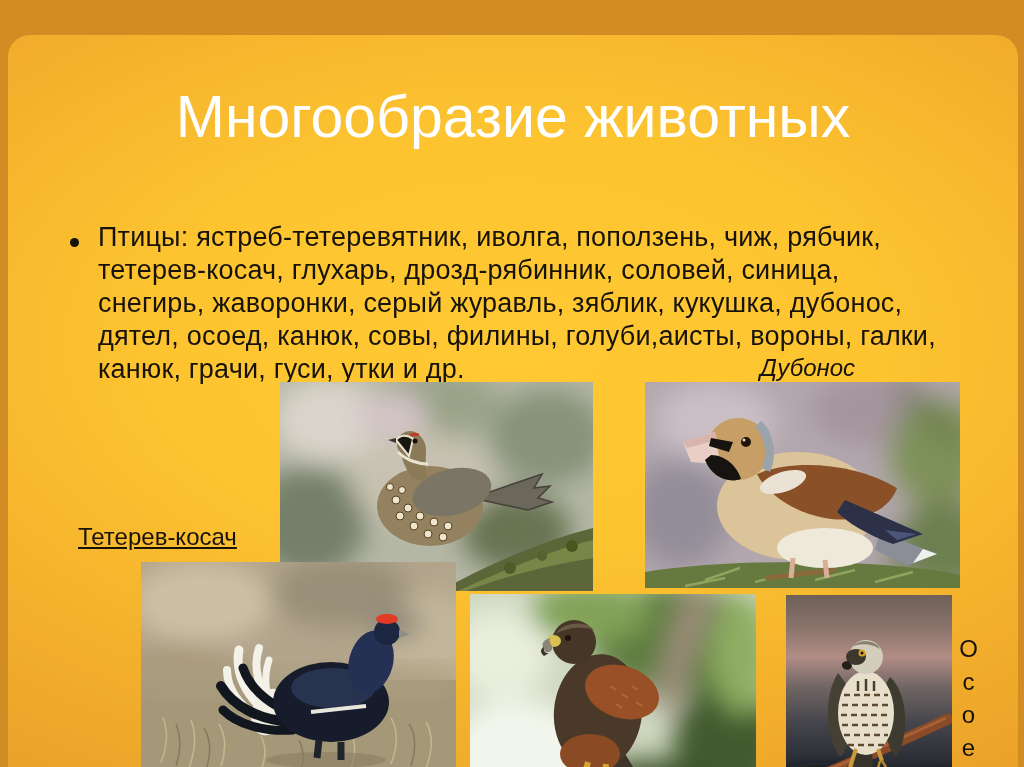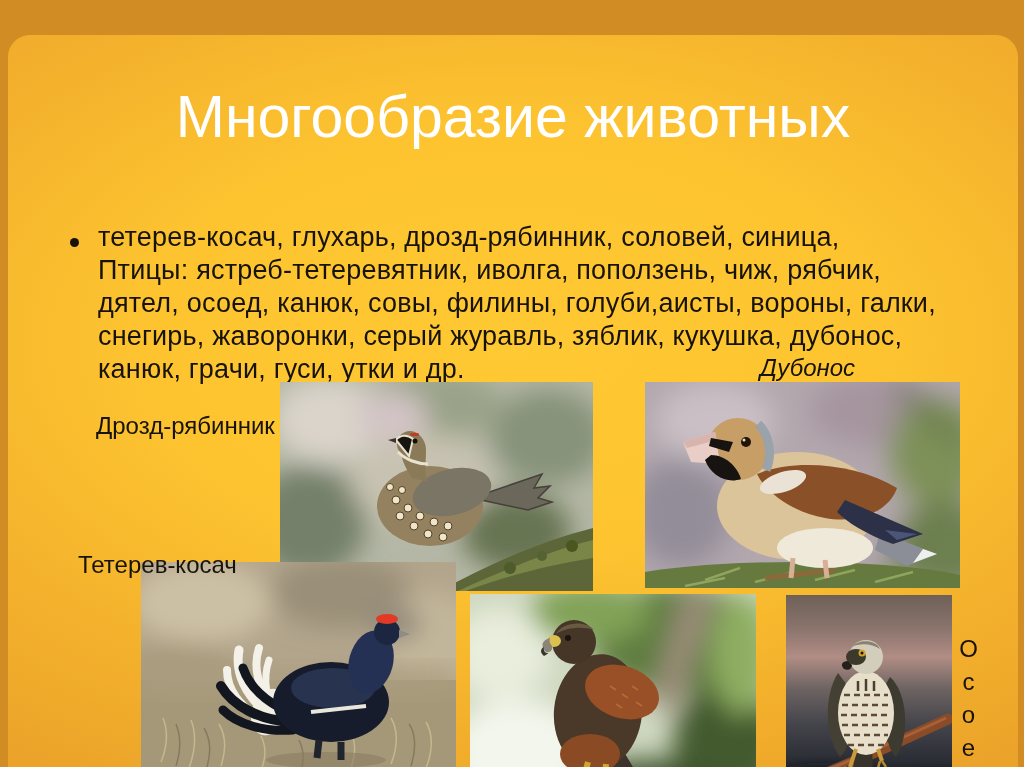--- a/index.html
+++ b/index.html
@@ -33,38 +33,38 @@
   }
   .vertical{
     writing-mode:vertical-rl;text-orientation:upright;letter-spacing:6px;white-space:normal;
   }
   #photo-hazel{left:272px;top:347px;width:313px;height:209px;z-index:1;}
   #photo-hawfinch{left:637px;top:347px;width:315px;height:206px;z-index:1;}
   #photo-blackgrouse{left:133px;top:527px;width:315px;height:212px;z-index:2;}
   #photo-buzzard{left:462px;top:559px;width:286px;height:208px;z-index:2;}
   #photo-honey{left:778px;top:560px;width:166px;height:207px;z-index:2;}
   #label-fieldfare{left:88px;top:377px;}
-  #label-blackgrouse{left:70px;top:516px;}
+  #label-blackgrouse{left:70px;top:488px;text-decoration:underline;}
   #label-hawfinch{left:752px;top:319px;font-style:italic;}
   #label-buzzard{left:377px;top:735px;}
   #label-honey{left:946px;top:600px;height:164px;}
 </style>
 </head>
 <body>
 
 <div class="slide">
 
   <div class="title">Многообразие животных</div>
 
   <div class="bullet-dot"></div>
   <div class="bullet-lines">
+      <div class="bullet-line">Птицы: ястреб-тетеревятник, иволга, поползень, чиж, рябчик,</div>
       <div class="bullet-line">тетерев-косач, глухарь, дрозд-рябинник, соловей, синица,</div>
-      <div class="bullet-line">Птицы: ястреб-тетеревятник, иволга, поползень, чиж, рябчик,</div>
+      <div class="bullet-line">снегирь, жаворонки, серый журавль, зяблик, кукушка, дубонос,</div>
       <div class="bullet-line">дятел, осоед, канюк, совы, филины, голуби,аисты, вороны, галки,</div>
-      <div class="bullet-line">снегирь, жаворонки, серый журавль, зяблик, кукушка, дубонос,</div>
       <div class="bullet-line">канюк, грачи, гуси, утки и др.</div>
     </div>
 
   <div class="photo" id="photo-hazel">
     <svg viewBox="0 0 313 209" xmlns="http://www.w3.org/2000/svg">
       <defs>
           <filter id="bl1" x="-40%" y="-40%" width="180%" height="180%">
             <feGaussianBlur stdDeviation="13"></feGaussianBlur>
           </filter>
         </defs>
@@ -309,19 +309,18 @@
       <ellipse cx="70" cy="62" rx="10" ry="8" fill="#3c382c"></ellipse>
       <circle cx="76" cy="58" r="3.5" fill="#d8a428"></circle>
         <circle cx="76" cy="58" r="1.5" fill="#1a140c"></circle>
       <path d="M62 66 C56 66 54 70 58 74 C62 76 66 74 66 70 Z" fill="#23201a"></path>
       <path d="M70 154 L64 172" stroke="#c89a3c" stroke-width="4"></path>
       <path d="M92 154 L96 166" stroke="#c89a3c" stroke-width="4"></path>
       <path d="M60 172 L56 178 M64 172 L62 179 M96 166 L100 172 M94 166 L92 173" stroke="#b8862e" stroke-width="2.5"></path>
     </svg>
   </div>
 
-  <div class="photo-label" id="label-fieldfare">Дрозд-рябинник</div>
   <div class="photo-label" id="label-blackgrouse">Тетерев-косач</div>
   <div class="photo-label" id="label-hawfinch">Дубонос</div>
   <div class="photo-label" id="label-buzzard">Канюк</div>
   <div class="photo-label vertical" id="label-honey">Осоед</div>
 
 </div>
 
 </body></html>

